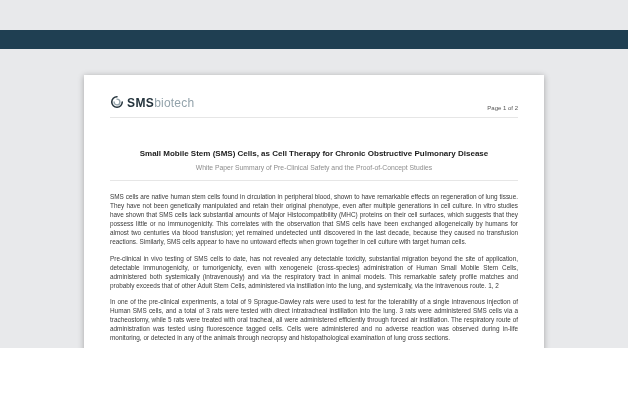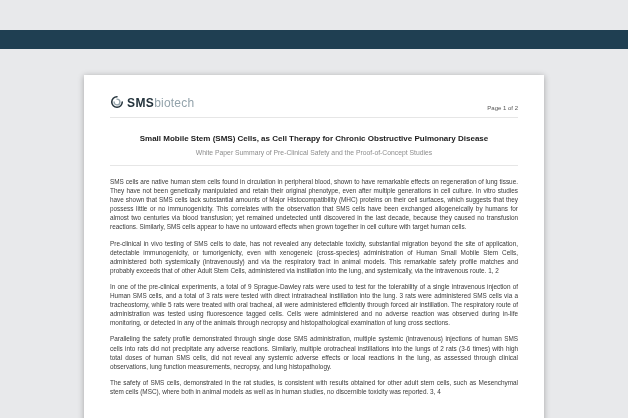--- a/index.html
+++ b/index.html
@@ -1,19 +1,19 @@
 <!DOCTYPE html>
 <html><head>
 <meta charset="utf-8">
 <style>
   html, body { margin: 0; padding: 0; }
   .canvas {
     position: relative;
     width: 628px;
-    height: 418px;
+    height: 348px;
     background: #e8e9eb;
     overflow: hidden;
     font-family: "Liberation Sans", sans-serif;
   }
   .topbar {
     position: absolute;
     top: 30px;
     left: 0;
     width: 628px;
     height: 19px;
@@ -50,21 +50,21 @@
     color: #93a3ab;
     font-weight: normal;
     letter-spacing: 0.2px;
   }
   .page-num { font-size: 6px; color: #555; }
   .doc-title {
     text-align: center;
     font-size: 8px;
     font-weight: bold;
     color: #1b1b1b;
-    margin-top: 16px;
+    margin-top: 31px;
   }
   .doc-subtitle {
     text-align: center;
     font-size: 6.8px;
     color: #8d8d8d;
     margin-top: 6px;
     padding-bottom: 9px;
     border-bottom: 1px solid #e6e6e6;
   }
   .doc-body { margin-top: 11px; }

